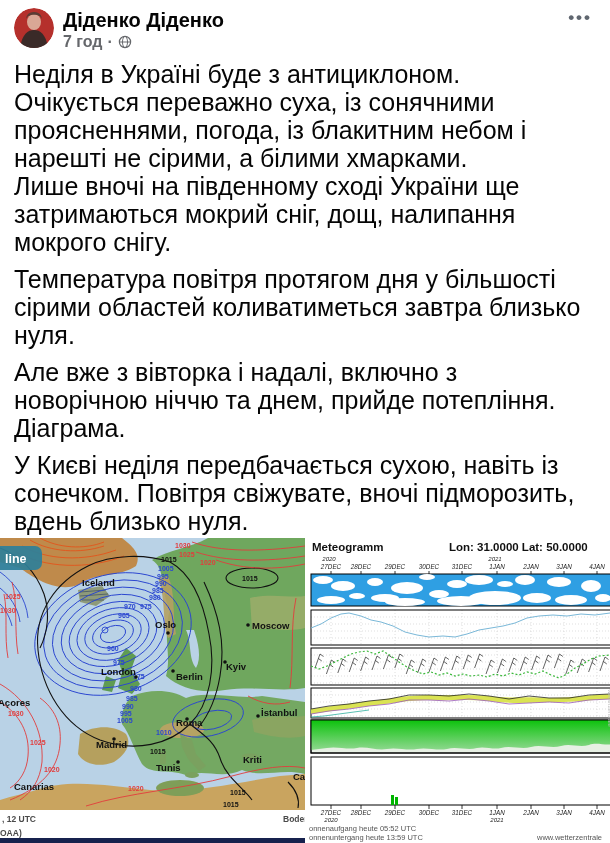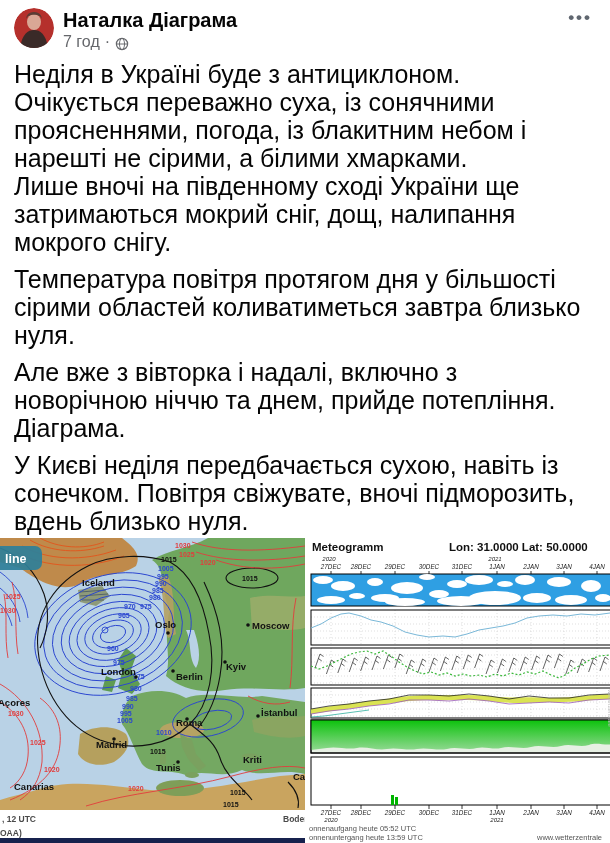--- a/index.html
+++ b/index.html
@@ -1,21 +1,21 @@
 <!DOCTYPE html>
 <html><head>
 <meta charset="utf-8">
 <style>
   html,body{margin:0;padding:0;background:#fff;}
   body{width:610px;height:843px;overflow:hidden;font-family:"Liberation Sans",sans-serif;color:#050505;position:relative;}
   .header{position:relative;padding:8px 14px 0;display:flex;}
   .avatar{width:40px;height:40px;border-radius:50%;overflow:hidden;flex:0 0 40px;cursor:pointer;}
   .hmeta{margin-left:9px;}
   .author{font-size:20px;font-weight:700;line-height:24px;color:#050505;cursor:pointer;}
-  .sub{font-size:16px;color:#65676b;display:flex;align-items:flex-end;gap:5px;margin-top:1px;}
+  .sub{font-size:16px;color:#65676b;display:flex;align-items:center;gap:5px;margin-top:1px;font-weight:bold;}
   .more{position:absolute;right:18px;top:8px;color:#606770;font-size:17px;letter-spacing:2px;cursor:pointer;font-weight:700;}
   .text{padding:9px 14px 0;}
   .text p{margin:0 0 9px;font-size:25px;line-height:28px;white-space:pre-line;}
   .images{position:absolute;top:538px;left:0;display:flex;gap:4px;}
   svg text{font-family:"Liberation Sans",sans-serif;}
   .map-wrap{width:305px;height:305px;cursor:pointer;}
   .met-wrap{width:301px;height:305px;cursor:pointer;}
   .city{font-size:9.5px;font-weight:700;fill:#111;}
   .pl{font-size:7px;font-weight:700;}
   .pl.r{fill:#e23c3c;} .pl.b{fill:#2a46d0;} .pl.k{fill:#111;}
@@ -32,21 +32,21 @@
     <div class="avatar">
       <svg width="40" height="40" viewBox="0 0 40 40">
         <circle cx="20" cy="20" r="20" fill="#b5302c"></circle>
         <path d="M6,40 C8,26 14,22 20,22 C26,22 32,26 34,40 Z" fill="#3a2a28"></path>
         <ellipse cx="20" cy="14" rx="7" ry="8" fill="#d9a795"></ellipse>
         <path d="M12,12 C12,5 28,5 28,12 C28,8 26,4 20,4 C14,4 12,8 12,12 Z" fill="#5a3c34"></path>
         <path d="M0,30 L8,40 L0,40 Z" fill="#8c2420"></path>
       </svg>
     </div>
     <div class="hmeta">
-      <div class="author">Наталка Діаграма</div>
+      <div class="author">Діденко Діденко</div>
       <div class="sub">
         <span>7 год</span>
         <span>·</span>
         <svg width="14" height="14" viewBox="0 0 16 16">
           <circle cx="8" cy="8" r="6.4" fill="none" stroke="#65676b" stroke-width="1.4"></circle>
           <ellipse cx="8" cy="8" rx="2.9" ry="6.4" fill="none" stroke="#65676b" stroke-width="1.1"></ellipse>
           <line x1="1.8" y1="8" x2="14.2" y2="8" stroke="#65676b" stroke-width="1.1"></line>
         </svg>
       </div>
     </div>

